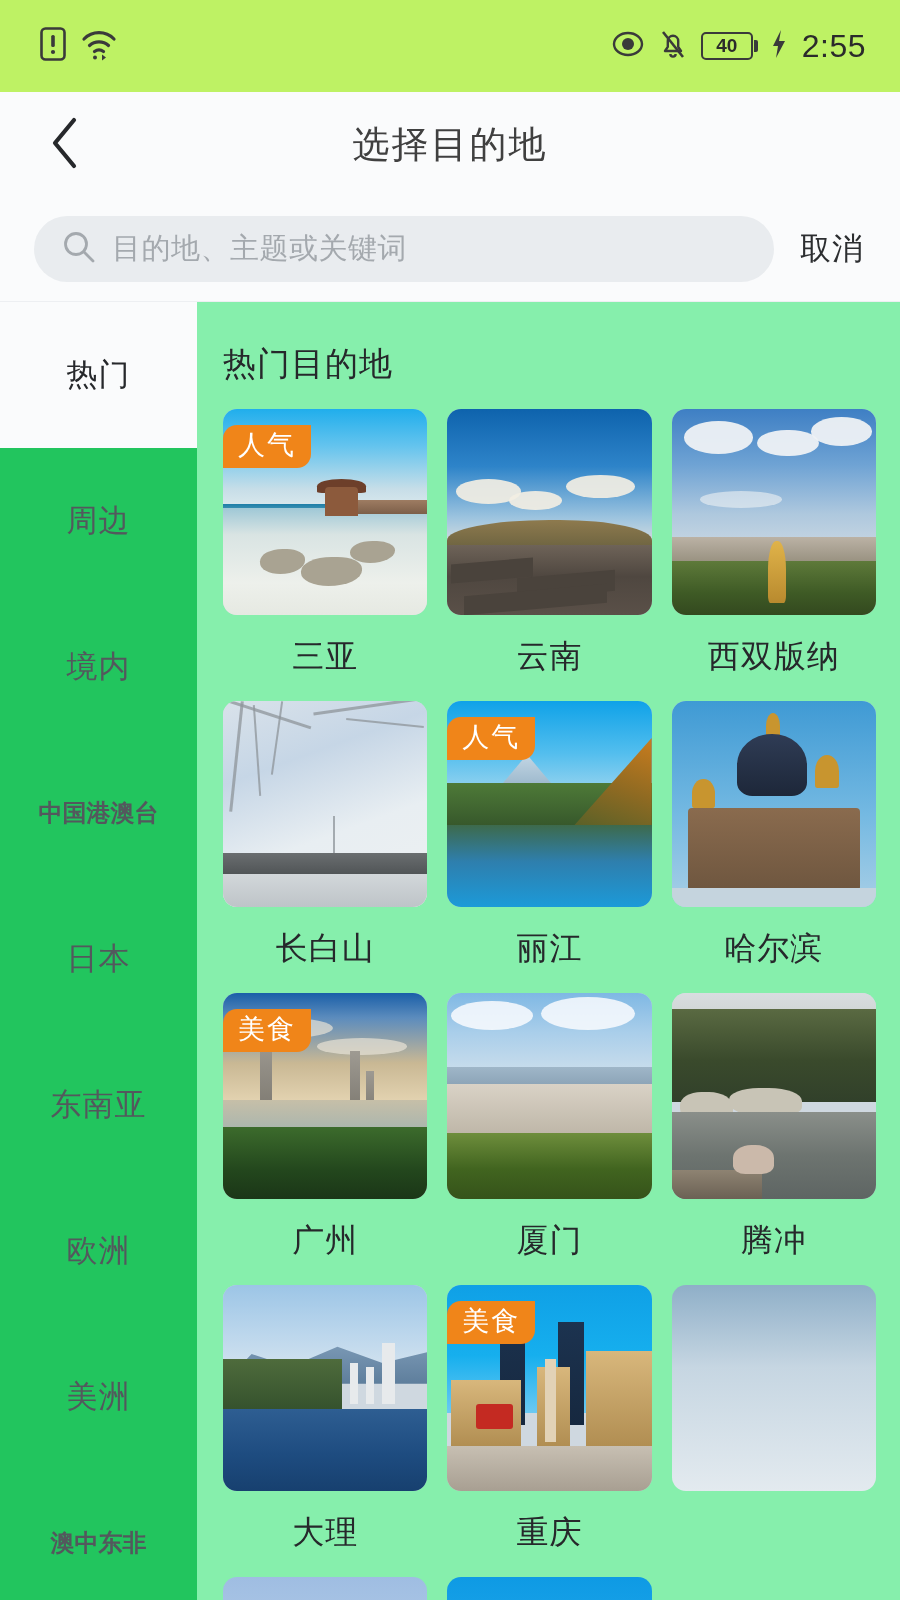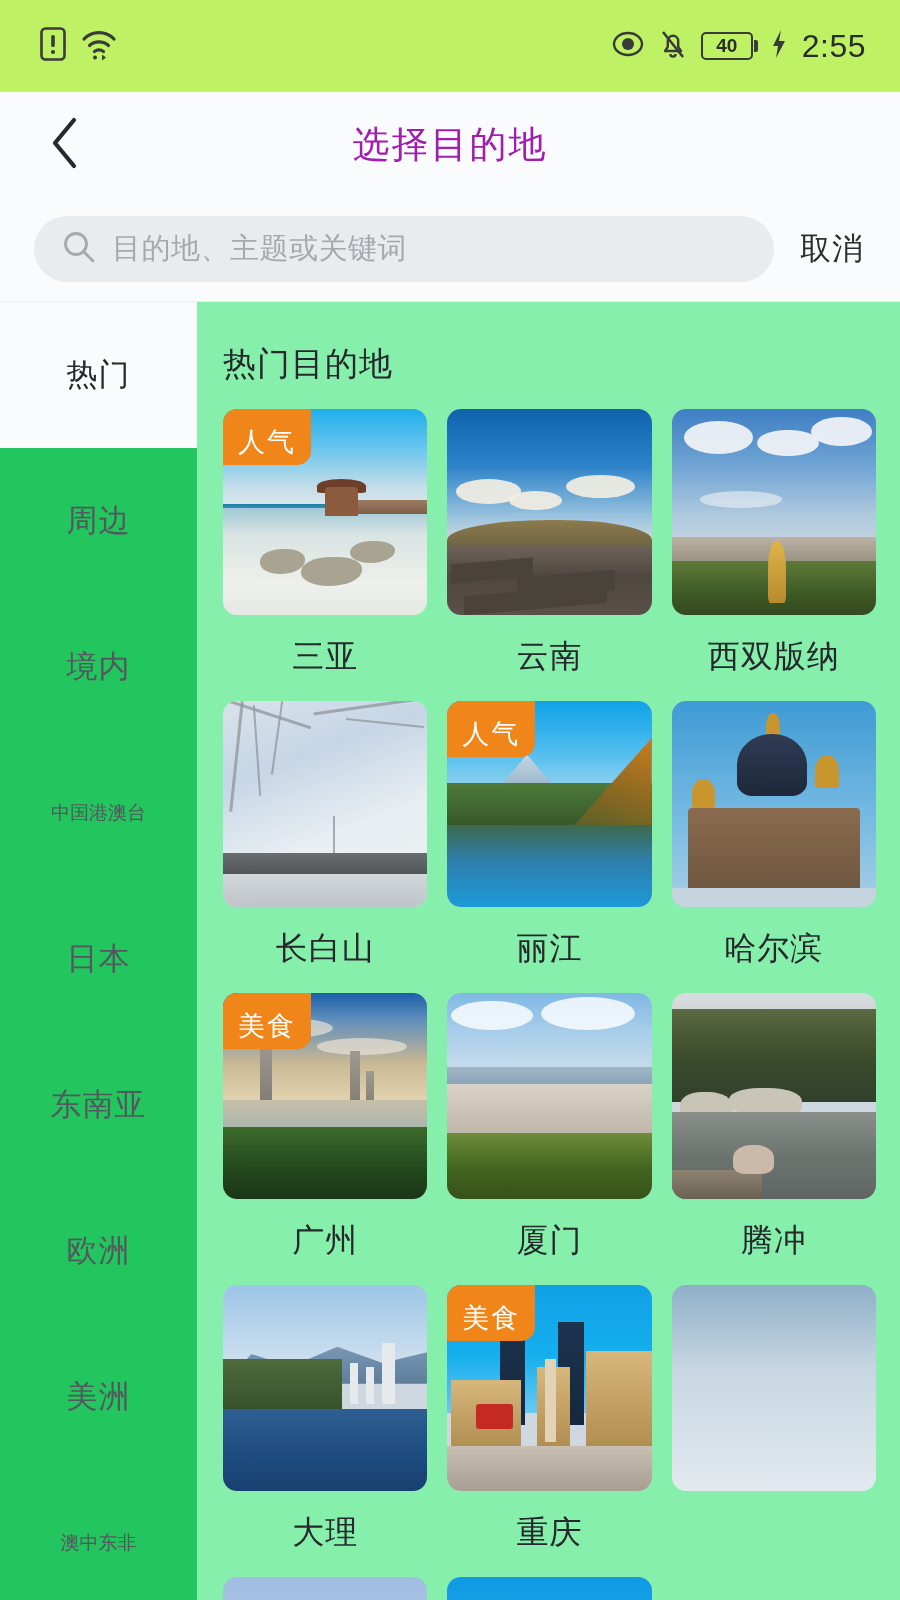--- a/index.html
+++ b/index.html
@@ -42,21 +42,21 @@
     position:relative;
     background:#FAFBFC;
   }
   .back-btn{
     position:absolute; left:34px; top:50%; transform:translateY(-50%);
     width:62px; height:62px; display:flex; align-items:center; justify-content:center;
     cursor:pointer;
   }
   .page-title{
     width:100%; text-align:center;
-    font-size:37px; color:#a21caf; letter-spacing:2px;
+    font-size:37px; color:#404040; letter-spacing:2px;
   }
 
   
   .search-bar{
     height:105px; width:100%;
     display:flex; align-items:center;
     padding:0 30px 0 34px;
     background:#FAFBFC;
     border-bottom:1px solid #EDEFF2;
   }
@@ -95,21 +95,21 @@
     height:146px;
     display:flex; align-items:center; justify-content:center;
     font-size:31px; color:#53585D; letter-spacing:1px;
     cursor:pointer;
     white-space:nowrap;
   }
   .sidebar-item.active{
     background:#FAFBFC;
     color:#26282B;
   }
-  .sidebar-item.narrow{ font-size:19px; letter-spacing:0; }
+  .sidebar-item.narrow{ font-size:24px; letter-spacing:0;font-weight:bold; }
 
   
   .main{
     flex:1;
     background:#86efac;
     padding:0 24px 0 26px;
     overflow:hidden;
   }
   .section-title{
     font-size:33px; color:#26282B;
@@ -124,24 +124,24 @@
   }
   .card{ cursor:pointer; margin-bottom:0; }
   .card-thumb{
     width:100%; height:206px;
     border-radius:14px;
     position:relative;
     overflow:hidden;
     background:#cfd8e0;
   }
   .card-badge{
-    position:absolute; top:0; left:0;
+    position:absolute; top:16px; left:0;
     background:#F08519; color:#FFFFFF;
     font-size:27px; letter-spacing:2px;
-    padding:20px 15px 9px 15px;
+    padding:7px 15px 9px 15px;
     border-radius:14px 0 14px 0;
     z-index:4;
     line-height:1;
   }
   .card-label{
     text-align:center;
     font-size:32px; color:#26282B;
     padding:20px 0 22px 0;
     letter-spacing:1px;
   }

